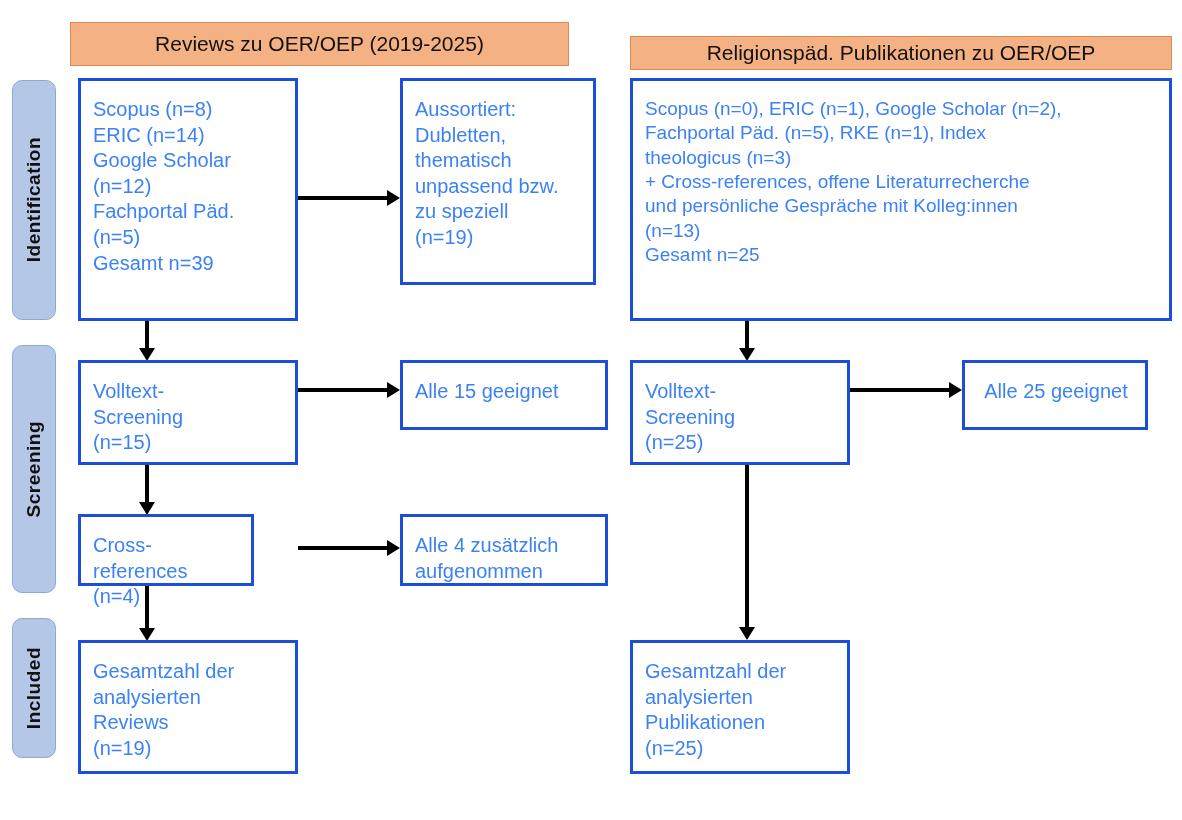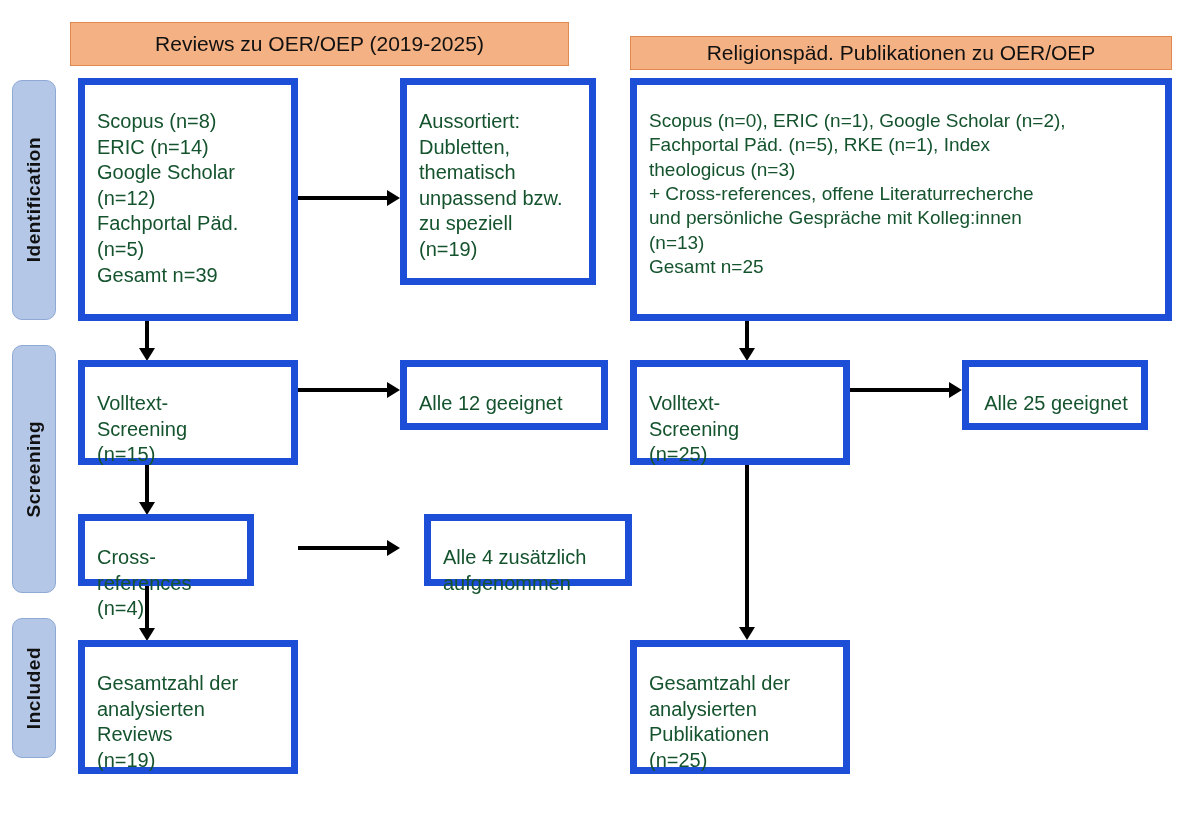--- a/index.html
+++ b/index.html
@@ -50,26 +50,26 @@
   .stage-label span {
     writing-mode: vertical-rl;
     transform: rotate(180deg);
     white-space: nowrap;
     letter-spacing: 0.5px;
   }
 
   
   .box {
     background: #ffffff;
-    border: 7px solid #1d4ed8;
-    padding: 24px 10px 6px 12px;
+    border: 3px solid #1d4ed8;
+    padding: 16px 10px 6px 12px;
     font-size: 20px;
     line-height: 1.28;
     white-space: pre-line;
-    color: #14532d;
+    color: #3b82f6;
   }
   .box.small-text { font-size: 19px; }
 
   
   .arrow-v, .arrow-h { pointer-events: none; }
   .arrow-v .shaft {
     position: absolute;
     left: 0; top: 0;
     width: 4px;
     background: #000;
@@ -143,36 +143,36 @@
 
   <div class="abs arrow-v" style="left:145px; top:321px; width:4px; height:40px;">
     <div class="shaft" style="height:30px;"></div>
     <div class="head"></div>
   </div>
 
   <div class="abs box" style="left:78px; top:360px; width:220px; height:105px;">Volltext-
 Screening
 (n=15)</div>
 
-  <div class="abs box" style="left:400px; top:360px; width:208px; height:70px;">Alle 12 geeignet</div>
+  <div class="abs box" style="left:400px; top:360px; width:208px; height:70px;">Alle 15 geeignet</div>
 
   <div class="abs arrow-h" style="left:298px; top:388px; width:102px; height:4px;">
     <div class="shaft" style="width:92px;"></div>
     <div class="head"></div>
   </div>
 
   <div class="abs arrow-v" style="left:145px; top:465px; width:4px; height:50px;">
     <div class="shaft" style="height:40px;"></div>
     <div class="head"></div>
   </div>
 
   <div class="abs box" style="left:78px; top:514px; width:176px; height:72px;">Cross-references
 (n=4)</div>
 
-  <div class="abs box" style="left:424px; top:514px; width:208px; height:72px;">Alle 4 zusätzlich
+  <div class="abs box" style="left:400px; top:514px; width:208px; height:72px;">Alle 4 zusätzlich
 aufgenommen</div>
 
   <div class="abs arrow-h" style="left:298px; top:546px; width:102px; height:4px;">
     <div class="shaft" style="width:92px;"></div>
     <div class="head"></div>
   </div>
 
   <div class="abs arrow-v" style="left:145px; top:586px; width:4px; height:55px;">
     <div class="shaft" style="height:45px;"></div>
     <div class="head"></div>

